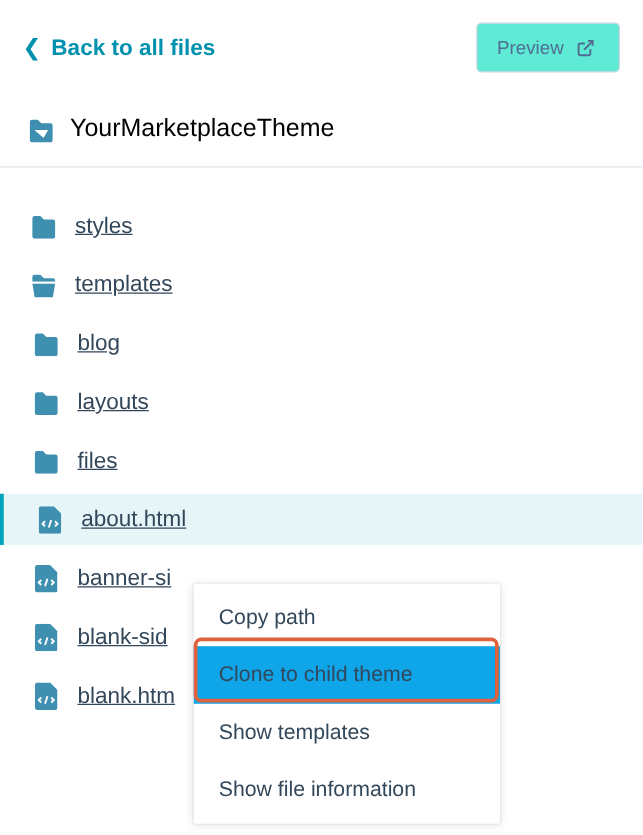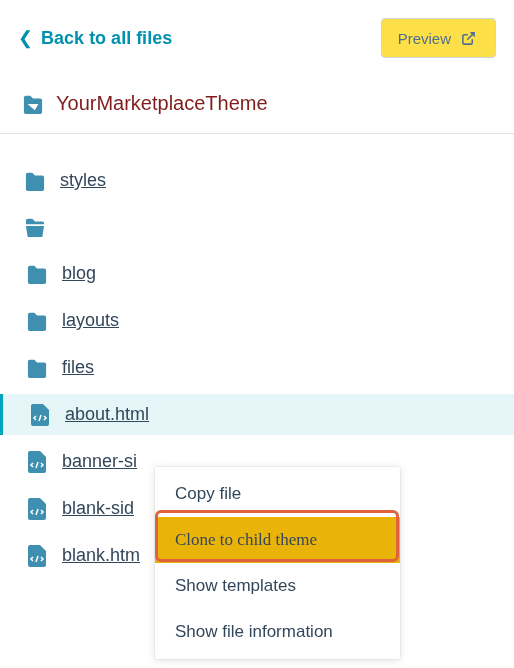--- a/index.html
+++ b/index.html
@@ -27,36 +27,36 @@
       cursor: pointer;
     }
     .back-link .chev {
       font-size: 18px;
       font-weight: 400;
     }
     .preview-btn {
       display: flex;
       align-items: center;
       gap: 6px;
-      background: #fde047;
+      background: #5eead4;
       border: 1px solid #cbd6e2;
       border-radius: 4px;
       padding: 9px 16px;
       color: #506e91;
       font-size: 15px;
       font-weight: 500;
       cursor: pointer;
     }
     .theme-row {
       display: flex;
       align-items: center;
       gap: 12px;
       padding: 16px 22px 18px 22px;
       border-bottom: 1px solid #dfe3eb;
-      color: #7f1d1d;
+      color: #000000;
       font-size: 20px;
     }
     .tree {
       padding-top: 26px;
     }
     .tree-item {
       display: flex;
       align-items: center;
       gap: 14px;
       padding: 10px 0 10px 24px;
@@ -98,22 +98,21 @@
       padding: 4px 0;
       z-index: 10;
     }
     .menu-item {
       padding: 13px 20px;
       font-size: 17px;
       color: #33475b;
       cursor: pointer;
     }
     .menu-item.highlighted {
-      background: #eab308;
-      font-family: Liberation Serif, serif;
+      background: #0ea5e9;
     }
     .highlight-box {
       position: absolute;
       border: 3px solid #e0613d;
       border-radius: 6px;
       pointer-events: none;
       left: 155px;
       top: 510px;
       width: 244px;
       height: 52px;
@@ -161,20 +160,21 @@
     <span>styles</span>
   </div>
 
   <div class="tree-item spaced">
     <span class="icon folder-icon">
       <svg width="22" height="20" viewBox="0 0 24 22">
           <path d="M2 4 Q2 2 4 2 L9 2 L12 5 L20 5 Q22 5 22 7 L22 8 L2 8 Z"></path>
           <path d="M2 10 L22 10 L20 22 L4 22 Z"></path>
         </svg>
     </span>
+    <span>templates</span>
   </div>
 
   <div class="tree-item level-1 spaced">
     <span class="icon folder-icon">
       <svg width="22" height="20" viewBox="0 0 24 22">
           <path d="M2 7 L2 20 Q2 22 4 22 L20 22 Q22 22 22 20 L22 7 Q22 5 20 5 L12 5 L9 2 L4 2 Q2 2 2 4 Z"></path>
         </svg>
     </span>
     <span>blog</span>
   </div>
@@ -235,21 +235,21 @@
           <path d="M5 12 L3 14 L5 16 M13 12 L15 14 L13 16 M10 11 L8 17" stroke="#fff" stroke-width="1.5" fill="none"></path>
         </svg>
     </span>
     <span>blank.htm</span>
   </div>
 
 </div>
 
 <div class="context-menu">
   <div class="menu-item">
-    <span>Copy file</span>
+    <span>Copy path</span>
   </div>
   <div class="menu-item highlighted">
     <span>Clone to child theme</span>
   </div>
   <div class="menu-item">
     <span>Show templates</span>
   </div>
   <div class="menu-item">
     <span>Show file information</span>
   </div>

